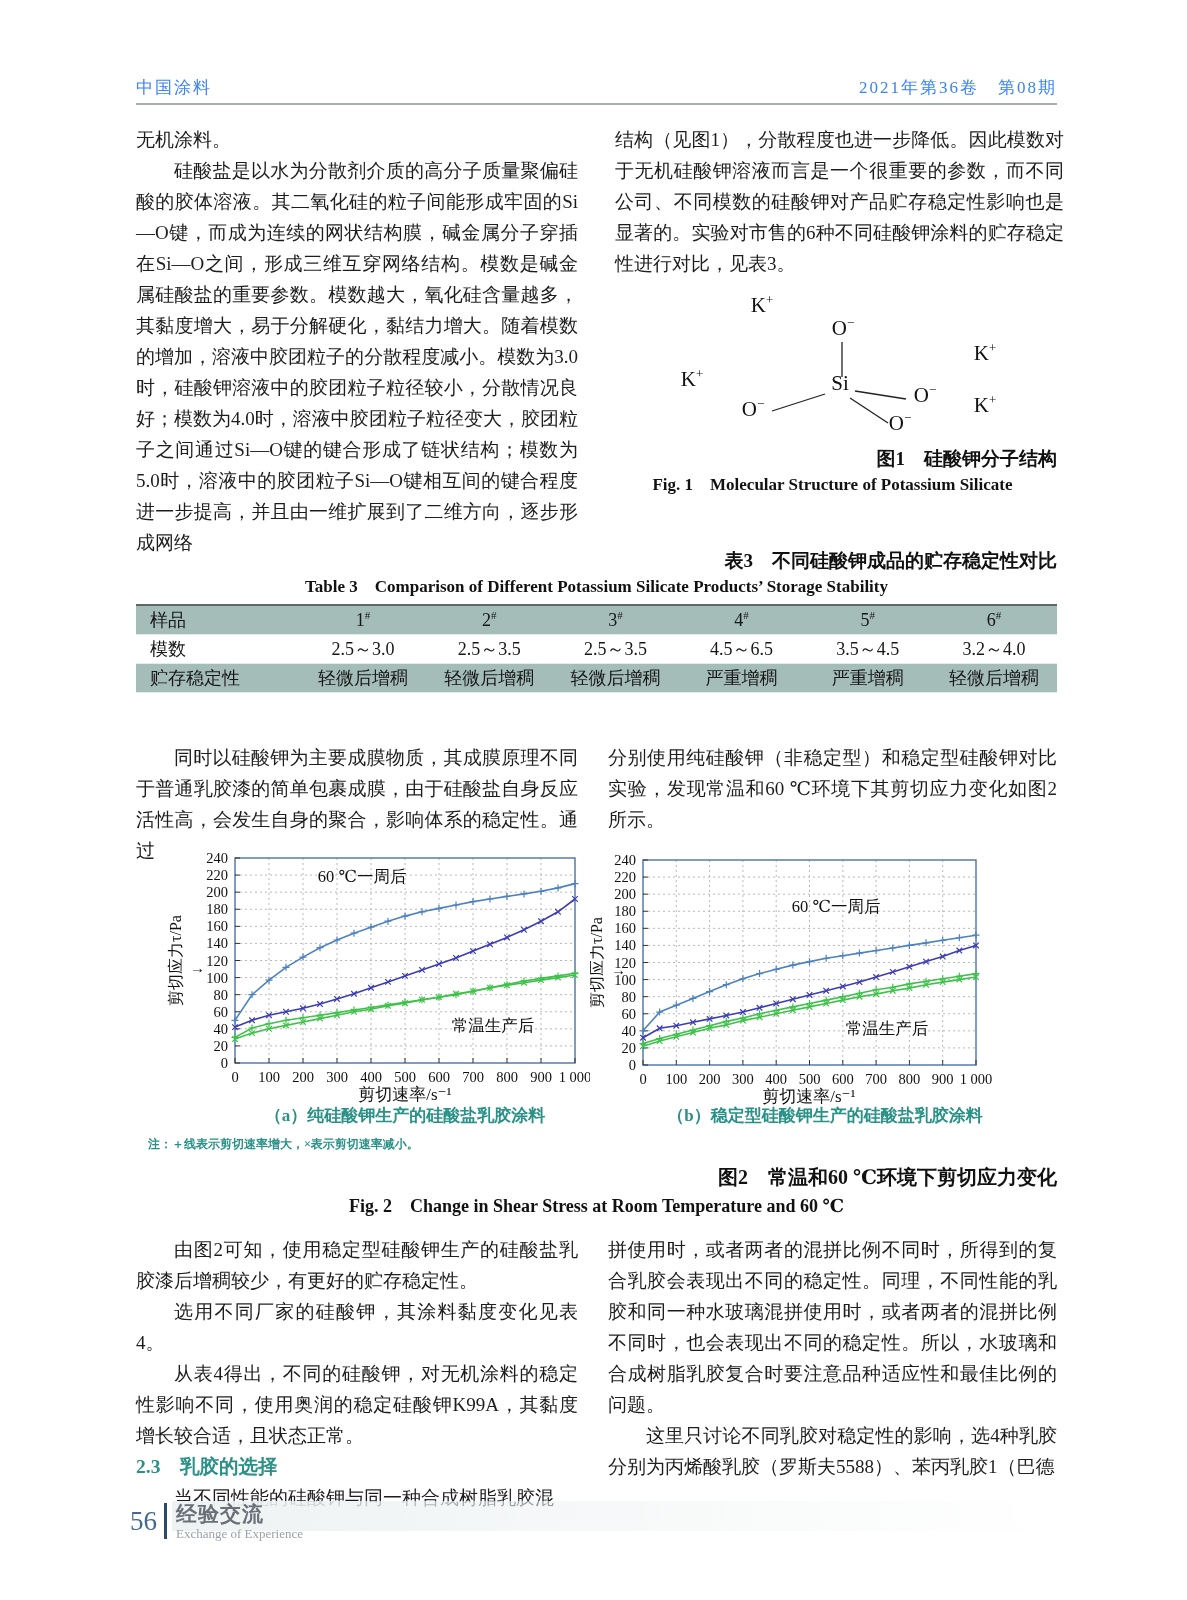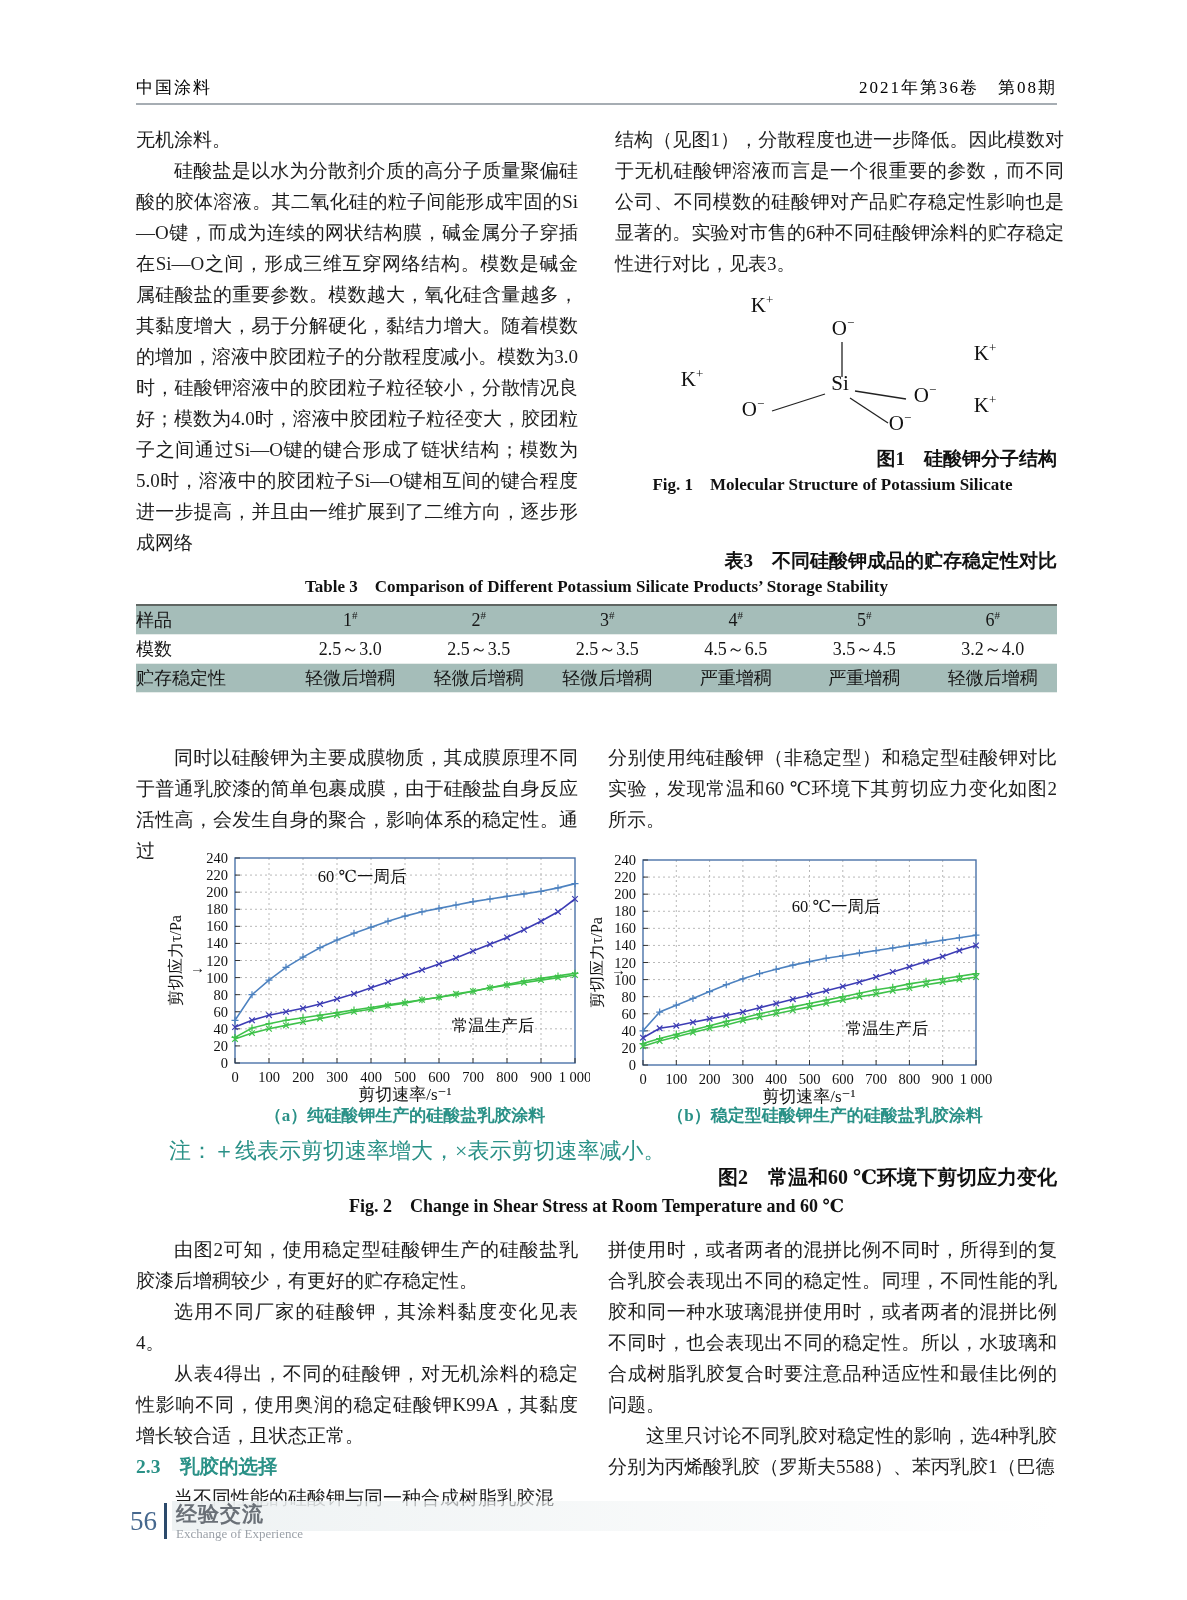--- a/index.html
+++ b/index.html
@@ -1,33 +1,33 @@
 <!DOCTYPE html>
 <html><head>
 <meta charset="utf-8">
 <style>
   html,body{margin:0;padding:0;background:#ffffff;}
   .page{position:relative;width:1187px;height:1600px;background:#ffffff;overflow:hidden;
         font-family:"Liberation Serif","DejaVu Serif",serif;color:#1d1d1d;}
   .abs{position:absolute;}
-  .hdr{font-size:17px;color:#000000;letter-spacing:2px;}
+  .hdr{font-size:17px;color:#3b82f6;letter-spacing:2px;}
   .hrule{height:2px;background:#a6adb3;}
   .para{margin:0;font-size:19px;line-height:31px;text-align:justify;color:#1d1d1d;}
   .ind{text-indent:2em;}
   .teal{color:#2a9187;}
   .cap-cn{font-size:19px;font-weight:bold;text-align:right;color:#111;}
   .cap-en{font-size:17px;font-weight:bold;text-align:center;color:#111;}
   .subcap{font-size:17px;font-weight:bold;text-align:center;}
-  .note{font-size:22px;font-weight:normal;margin-left:21px;}
+  .note{font-size:12px;font-weight:bold;}
   .heading23{font-size:19.5px;font-weight:bold;}
   table.t3{border-collapse:collapse;width:921px;table-layout:fixed;font-size:18px;color:#161616;
            border-top:2px solid #5f6663;}
   table.t3 td{height:28px;text-align:center;padding:0;border-bottom:1px solid #e6ecea;}
   table.t3 tr:nth-child(odd){background:#a5bdb9;}
-  table.t3 td:first-child{text-align:left;width:150px;}
+  table.t3 td:first-child{text-align:left;padding-left:14px;width:150px;}
   table.t3 sup{font-size:11px;vertical-align:super;line-height:0;}
   svg{font-family:"Liberation Serif","DejaVu Serif",serif;}
   .ftr-num{font-size:27px;color:#46688e;font-weight:normal;}
   .ftr-bar{width:3px;height:36px;background:#2c4a6b;}
   .ftr-cn{font-size:21px;font-weight:bold;color:#6a7077;letter-spacing:1px;}
   .ftr-en{font-size:13px;color:#9ba1a8;}
   .ftr-band{background:linear-gradient(to right,#eef2f3,rgba(255,255,255,0));}
   .xlab{font-size:17px;text-align:center;color:#111;}
 </style>
 </head>

